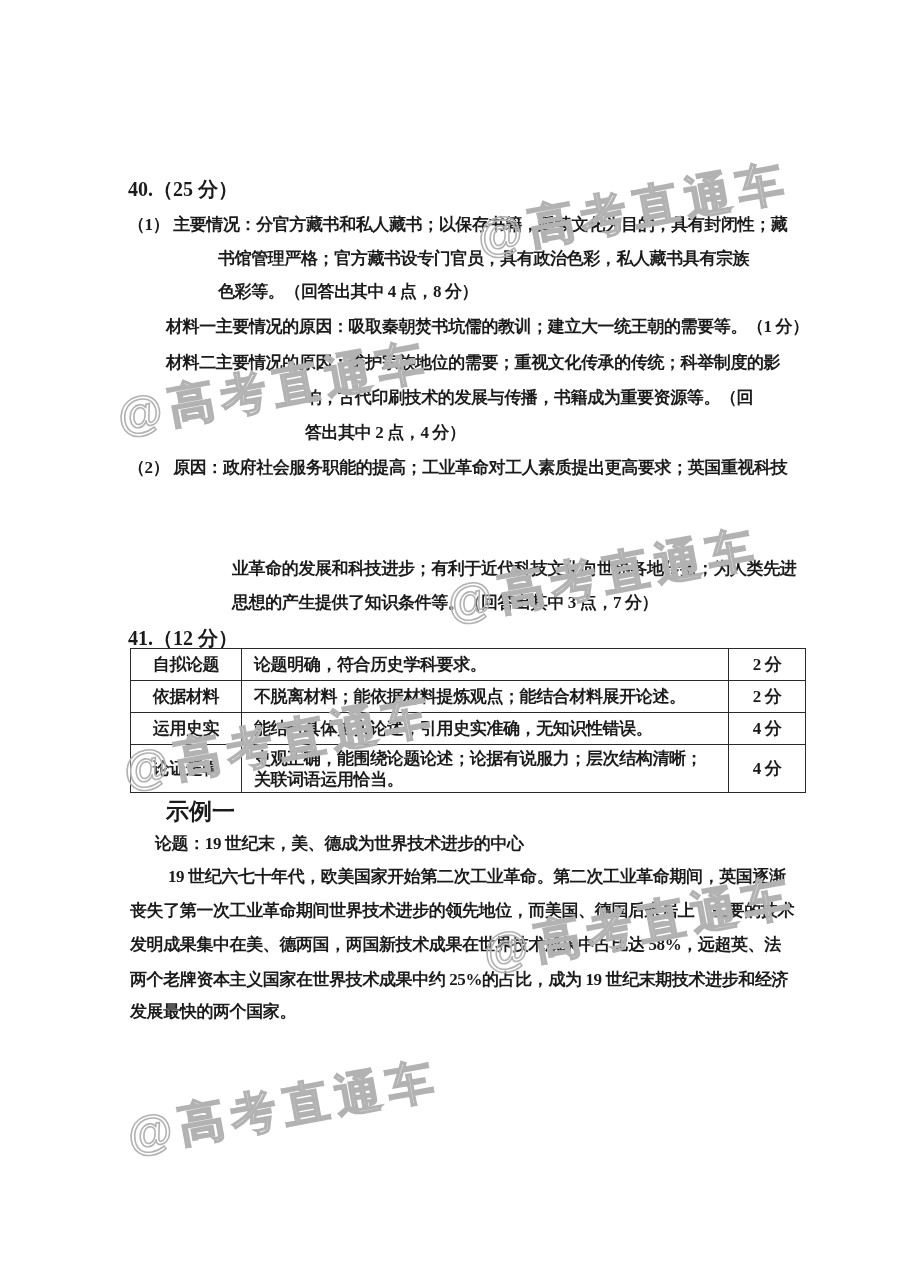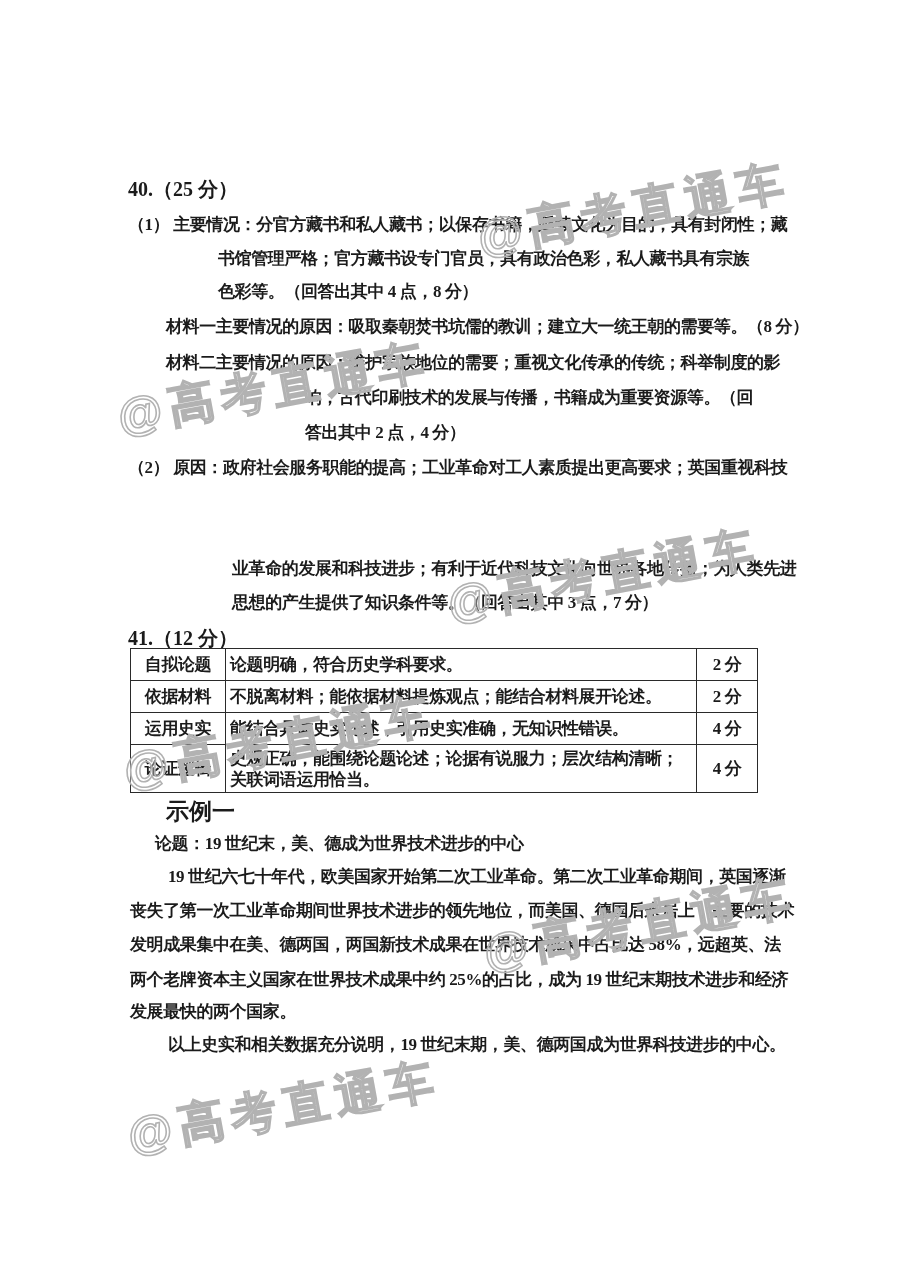--- a/index.html
+++ b/index.html
@@ -41,21 +41,21 @@
     left:130px; top:648px;
     border-collapse:collapse;
     z-index:2;
     table-layout:fixed;
   }
   table.anstable td {
     border:1.6px solid #2a2a2a;
     font-size:17px;
     letter-spacing:-0.4px;
     font-weight:600;
-    padding:2px 4px;
+    padding:2px 12px;
     line-height:21px;
     vertical-align:middle;
   }
   td.crit  { width:86px;  text-align:center; }
   td.desc  { width:462px; text-align:left; }
   td.score { width:52px;  text-align:center; }
   tr.r-s { height:32px; }
   tr.r-d { height:48px; }
   .footer {
     position:absolute;
@@ -76,21 +76,21 @@
   <div class="wm" style="left:118px; top:387px;">@高考直通车</div>
   <div class="wm" style="left:448px; top:574px;">@高考直通车</div>
   <div class="wm" style="left:124px; top:741px;">@高考直通车</div>
   <div class="wm" style="left:484px; top:923px;">@高考直通车</div>
   <div class="wm" style="left:128px; top:1106px;">@高考直通车</div>
 
   <div class="ln hd" style="left:128px; top:177px;">40.（25 分）</div>
   <div class="ln" style="left:128px; top:213px;">（1） 主要情况：分官方藏书和私人藏书；以保存书籍，延续文化为目的；具有封闭性；藏</div>
   <div class="ln" style="left:218px; top:247px;">书馆管理严格；官方藏书设专门官员，具有政治色彩，私人藏书具有宗族</div>
   <div class="ln" style="left:218px; top:280px;">色彩等。（回答出其中 4 点，8 分）</div>
-  <div class="ln" style="left:166px; top:315px;">材料一主要情况的原因：吸取秦朝焚书坑儒的教训；建立大一统王朝的需要等。（8 分）</div>
+  <div class="ln" style="left:166px; top:315px;">材料一主要情况的原因：吸取秦朝焚书坑儒的教训；建立大一统王朝的需要等。（1 分）</div>
   <div class="ln" style="left:166px; top:351px;">材料二主要情况的原因：维护宗族地位的需要；重视文化传承的传统；科举制度的影</div>
   <div class="ln" style="left:305px; top:386px;">响；古代印刷技术的发展与传播，书籍成为重要资源等。（回</div>
   <div class="ln" style="left:305px; top:421px;">答出其中 2 点，4 分）</div>
   <div class="ln" style="left:128px; top:456px;">（2） 原因：政府社会服务职能的提高；工业革命对工人素质提出更高要求；英国重视科技</div>
   <div class="ln" style="left:232px; top:557px;">业革命的发展和科技进步；有利于近代科技文化向世界各地传播；为人类先进</div>
   <div class="ln" style="left:232px; top:591px;">思想的产生提供了知识条件等。（回答出其中 3 点，7 分）</div>
 
   <div class="ln hd" style="left:128px; top:626px;">41.（12 分）</div>
 
   <table class="anstable">
@@ -118,16 +118,15 @@
     </tbody>
   </table>
 
   <div class="ln hd" style="left:166px; top:800px; font-size:23px;">示例一</div>
   <div class="ln" style="left:155px; top:832px;">论题：19 世纪末，美、德成为世界技术进步的中心</div>
   <div class="ln" style="left:168px; top:865px;">19 世纪六七十年代，欧美国家开始第二次工业革命。第二次工业革命期间，英国逐渐</div>
   <div class="ln" style="left:130px; top:899px;">丧失了第一次工业革命期间世界技术进步的领先地位，而美国、德国后来居上，主要的技术</div>
   <div class="ln" style="left:130px; top:933px;">发明成果集中在美、德两国，两国新技术成果在世界技术成果中占比达 58%，远超英、法</div>
   <div class="ln" style="left:130px; top:968px;">两个老牌资本主义国家在世界技术成果中约 25%的占比，成为 19 世纪末期技术进步和经济</div>
   <div class="ln" style="left:130px; top:1000px;">发展最快的两个国家。</div>
-  <div class="ln" style="left:168px; top:1033px;">以上史实和相关数据充分说明，19 世纪末期，美、德两国成为世界科技进步的中心。</div>
 
 
 </div>
 
 </body></html>

